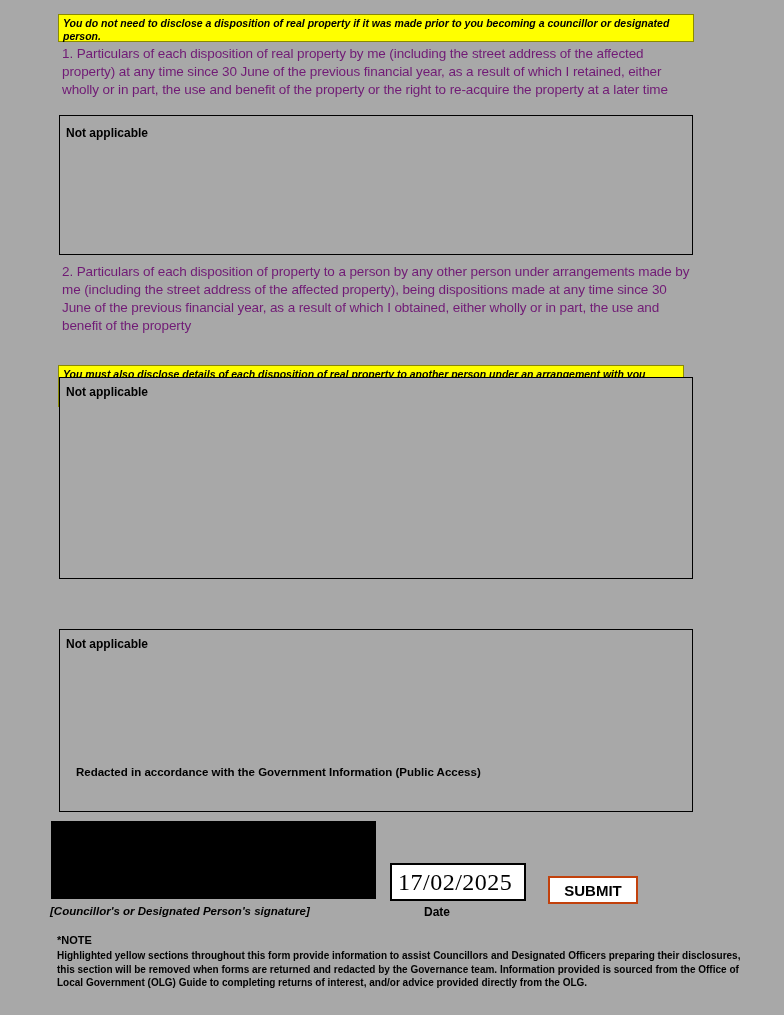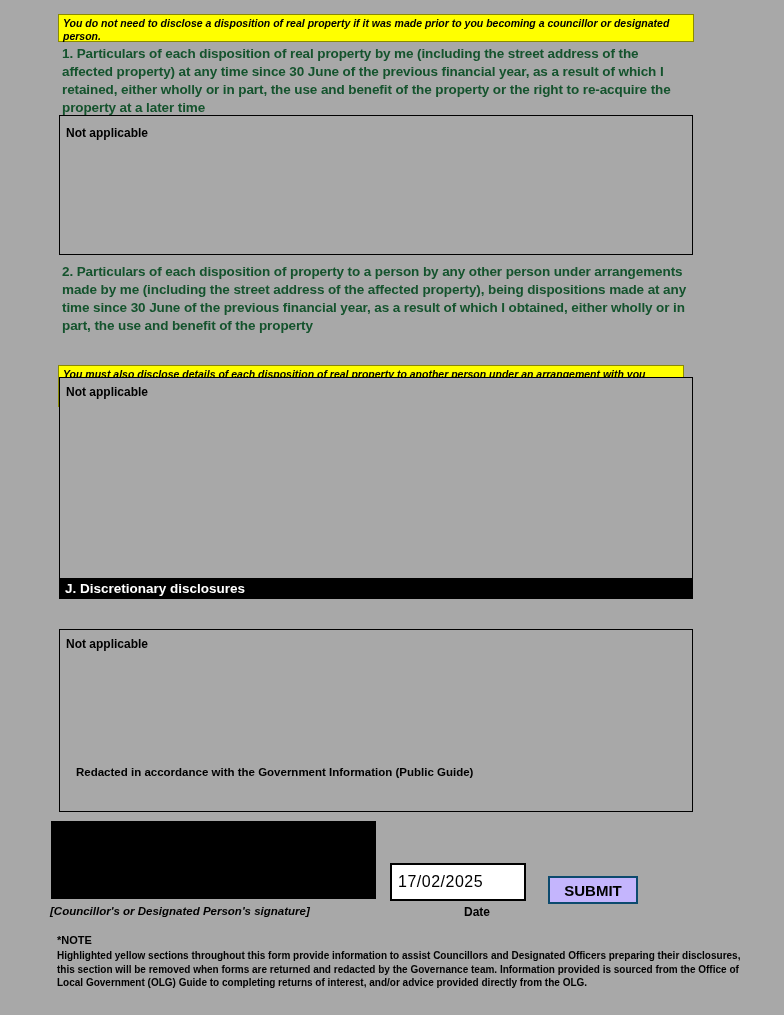--- a/index.html
+++ b/index.html
@@ -26,22 +26,22 @@
     color: #000;
     font-style: italic;
     font-weight: bold;
     font-size: 10.5px;
     line-height: 1.25;
     padding: 2px 12px 2px 4px;
     border: 1px solid #8a8a00;
     box-sizing: border-box;
   }
   .heading {
-    color: #14532d;
-    font-weight: bold;
+    color: #701a75;
+    font-weight: normal;
     font-size: 13.5px;
     line-height: 1.33;
     letter-spacing: -0.1px;
     padding: 1px 4px;
     box-sizing: border-box;
   }
   .box {
     border: 1px solid #000;
     background: #a8a8a8;
     box-sizing: border-box;
@@ -64,32 +64,32 @@
   }
   .redaction {
     background: #000;
     position: absolute;
   }
   .date-field {
     position: absolute;
     border: 2px solid #000;
     background: #fff;
     box-sizing: border-box;
-    font-family: Liberation Sans, sans-serif;
-    font-size: 16px;
+    font-family: Liberation Serif, serif;
+    font-size: 24px;
     color: #000;
     display: flex;
     align-items: center;
     padding-left: 6px;
     letter-spacing: 0.5px;
   }
   .submit-btn {
     position: absolute;
-    background: #c4b5fd;
-    border: 2px solid #0c4a6e;
+    background: #ffffff;
+    border: 2px solid #c2410c;
     color: #000;
     font-weight: bold;
     font-size: 15px;
     display: flex;
     align-items: center;
     justify-content: center;
     box-sizing: border-box;
     cursor: pointer;
   }
   .caption {
@@ -139,33 +139,32 @@
   <div class="box" style="left:59px; top:115px; width:634px; height:140px;"></div>
   <div class="box-text" style="left:66px; top:126px;">Not applicable</div>
 
   <div class="heading" style="position:absolute; left:58px; top:262px; width:636px; height:70px;">2. Particulars of each disposition of property to a person by any other person under arrangements made by me (including the street address of the affected property), being dispositions made at any time since 30 June of the previous financial year, as a result of which I obtained, either wholly or in part, the use and benefit of the property</div>
 
   <div class="highlight" style="position:absolute; left:58px; top:334px; width:626px; height:42px;margin-top:31px;">You must also disclose details of each disposition of real property to another person under an arrangement with you (including the street address of the property), since 30 June of the previous financial year under which you obtained wholly or partly the use of the property.</div>
 
   <div class="box" style="left:59px; top:377px; width:634px; height:202px;"></div>
   <div class="box-text" style="left:66px; top:385px;">Not applicable</div>
 
-  <div class="section-bar" style="left:59px; top:579px; width:634px; height:20px;">J. Discretionary disclosures</div>
 
 
   <div class="box" style="left:59px; top:629px; width:634px; height:183px;"></div>
   <div class="box-text" style="left:66px; top:637px;">Not applicable</div>
 
-  <div class="redact-note" style="left:76px; top:764px;">Redacted in accordance with the Government Information (Public Guide)</div>
+  <div class="redact-note" style="left:76px; top:764px;">Redacted in accordance with the Government Information (Public Access)</div>
 
   <div class="redaction" style="left:51px; top:821px; width:325px; height:78px;"></div>
 
   <div class="date-field" style="left:390px; top:863px; width:136px; height:38px;">17/02/2025</div>
 
   <div class="submit-btn" style="left:548px; top:876px; width:90px; height:28px;">SUBMIT</div>
 
   <div class="caption" style="left:50px; top:905px;">[Councillor's or Designated Person's signature]</div>
-  <div class="date-label" style="left:424px; top:905px;margin-left:40px;">Date</div>
+  <div class="date-label" style="left:424px; top:905px;">Date</div>
 
   <div class="note-title" style="left:57px; top:934px;">*NOTE</div>
   <div class="note-body" style="left:57px; top:949px;">Highlighted yellow sections throughout this form provide information to assist Councillors and Designated Officers preparing their disclosures, this section will be removed when forms are returned and redacted by the Governance team. Information provided is sourced from the Office of Local Government (OLG) Guide to completing returns of interest, and/or advice provided directly from the OLG.</div>
 
 </div>
 
 </body></html>

